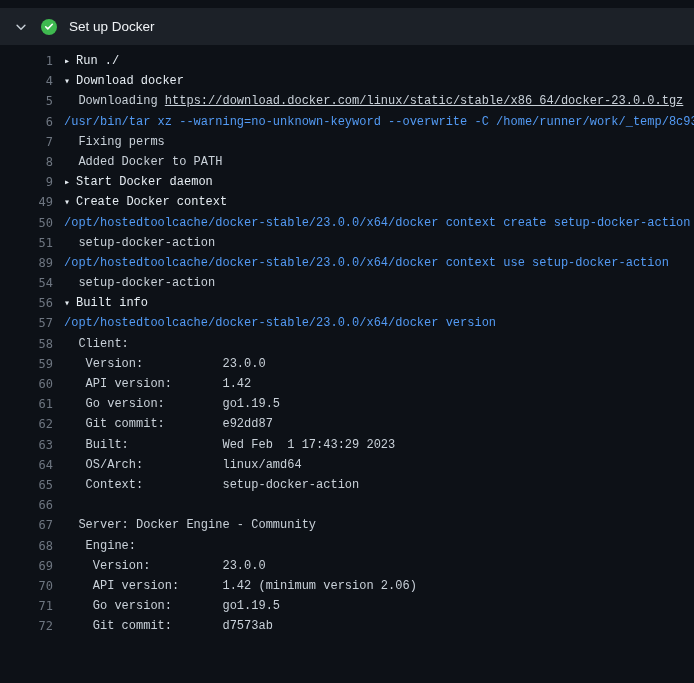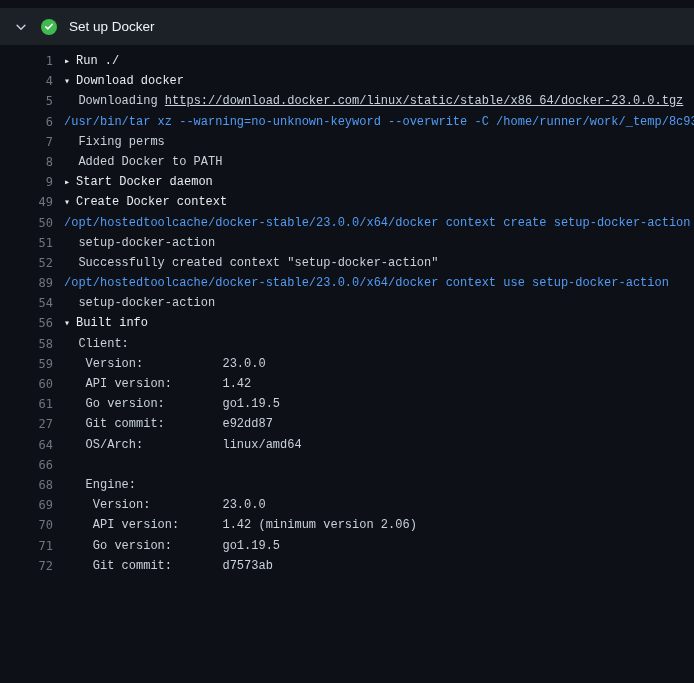--- a/index.html
+++ b/index.html
@@ -90,31 +90,34 @@
       <div class="log-line"><span class="line-num">1</span><span class="line-text group"><span class="triangle">▸</span><span>Run ./</span></span></div>
       <div class="log-line"><span class="line-num">4</span><span class="line-text group"><span class="triangle">▾</span><span>Download docker</span></span></div>
       <div class="log-line"><span class="line-num">5</span><span class="line-text link"><span>  Downloading </span><span class="log-link">https://download.docker.com/linux/static/stable/x86_64/docker-23.0.0.tgz</span></span></div>
       <div class="log-line"><span class="line-num">6</span><span class="line-text command">/usr/bin/tar xz --warning=no-unknown-keyword --overwrite -C /home/runner/work/_temp/8c93</span></div>
       <div class="log-line"><span class="line-num">7</span><span class="line-text plain">  Fixing perms</span></div>
       <div class="log-line"><span class="line-num">8</span><span class="line-text plain">  Added Docker to PATH</span></div>
       <div class="log-line"><span class="line-num">9</span><span class="line-text group"><span class="triangle">▸</span><span>Start Docker daemon</span></span></div>
       <div class="log-line"><span class="line-num">49</span><span class="line-text group"><span class="triangle">▾</span><span>Create Docker context</span></span></div>
       <div class="log-line"><span class="line-num">50</span><span class="line-text command">/opt/hostedtoolcache/docker-stable/23.0.0/x64/docker context create setup-docker-action</span></div>
       <div class="log-line"><span class="line-num">51</span><span class="line-text plain">  setup-docker-action</span></div>
-      <div class="log-line"><span class="line-num">52</span><span class="line-text plain">  Successfully created context "setup-docker-action"</span></div>
       <div class="log-line"><span class="line-num">89</span><span class="line-text command">/opt/hostedtoolcache/docker-stable/23.0.0/x64/docker context use setup-docker-action</span></div>
       <div class="log-line"><span class="line-num">54</span><span class="line-text plain">  setup-docker-action</span></div>
       <div class="log-line"><span class="line-num">56</span><span class="line-text group"><span class="triangle">▾</span><span>Built info</span></span></div>
+      <div class="log-line"><span class="line-num">57</span><span class="line-text command">/opt/hostedtoolcache/docker-stable/23.0.0/x64/docker version</span></div>
       <div class="log-line"><span class="line-num">58</span><span class="line-text plain">  Client:</span></div>
       <div class="log-line"><span class="line-num">59</span><span class="line-text plain">   Version:           23.0.0</span></div>
       <div class="log-line"><span class="line-num">60</span><span class="line-text plain">   API version:       1.42</span></div>
       <div class="log-line"><span class="line-num">61</span><span class="line-text plain">   Go version:        go1.19.5</span></div>
-      <div class="log-line"><span class="line-num">27</span><span class="line-text plain">   Git commit:        e92dd87</span></div>
+      <div class="log-line"><span class="line-num">62</span><span class="line-text plain">   Git commit:        e92dd87</span></div>
+      <div class="log-line"><span class="line-num">63</span><span class="line-text plain">   Built:             Wed Feb  1 17:43:29 2023</span></div>
       <div class="log-line"><span class="line-num">64</span><span class="line-text plain">   OS/Arch:           linux/amd64</span></div>
+      <div class="log-line"><span class="line-num">65</span><span class="line-text plain">   Context:           setup-docker-action</span></div>
       <div class="log-line"><span class="line-num">66</span><span class="line-text plain"></span></div>
+      <div class="log-line"><span class="line-num">67</span><span class="line-text plain">  Server: Docker Engine - Community</span></div>
       <div class="log-line"><span class="line-num">68</span><span class="line-text plain">   Engine:</span></div>
       <div class="log-line"><span class="line-num">69</span><span class="line-text plain">    Version:          23.0.0</span></div>
       <div class="log-line"><span class="line-num">70</span><span class="line-text plain">    API version:      1.42 (minimum version 2.06)</span></div>
       <div class="log-line"><span class="line-num">71</span><span class="line-text plain">    Go version:       go1.19.5</span></div>
       <div class="log-line"><span class="line-num">72</span><span class="line-text plain">    Git commit:       d7573ab</span></div>
     </div>
 
 </div>
 
 </body></html>

